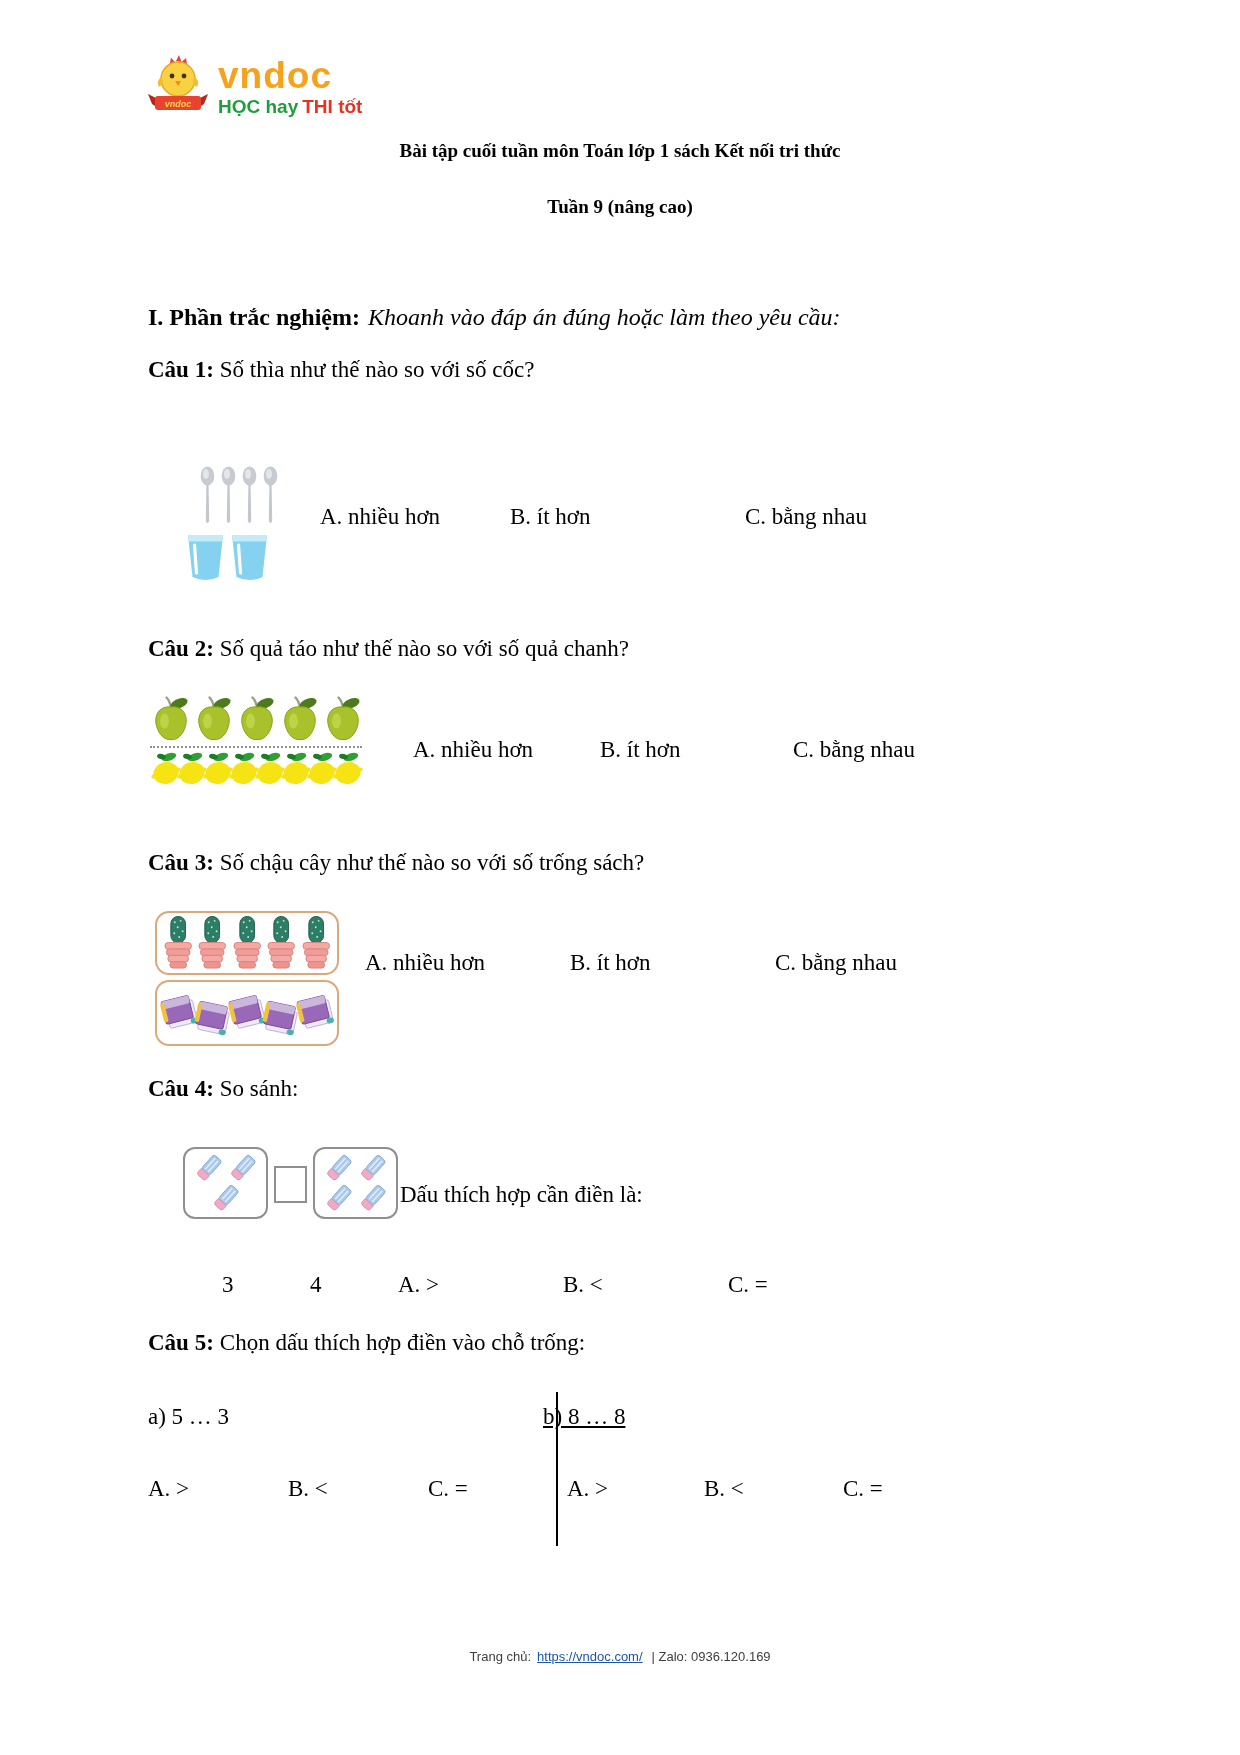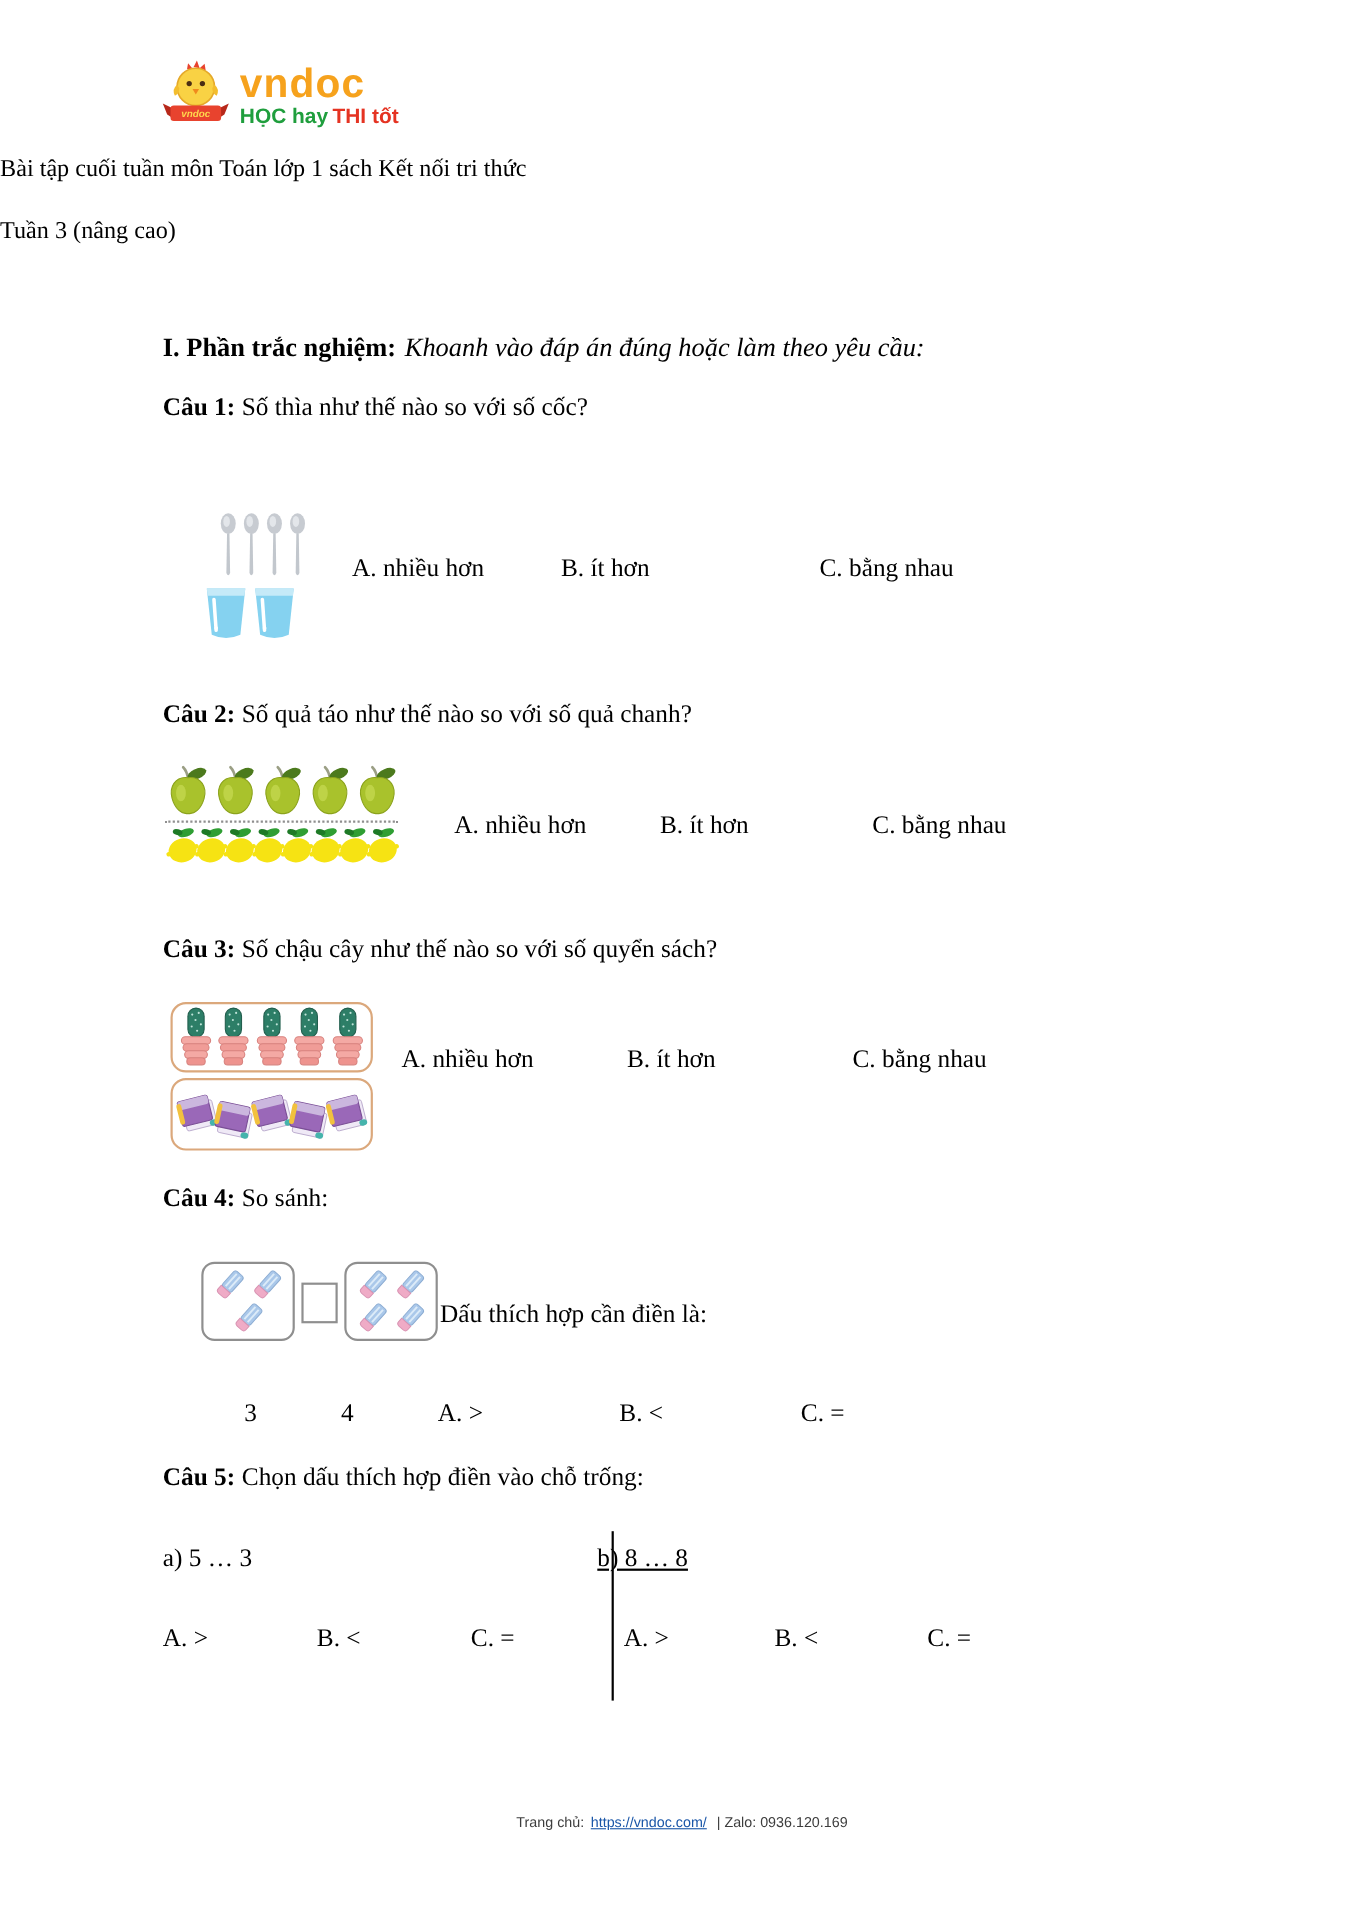--- a/index.html
+++ b/index.html
@@ -16,22 +16,22 @@
   .brand {
     font-family:"Liberation Sans","DejaVu Sans",sans-serif;
     font-weight:bold; font-size:37px; line-height:0.95;
     color:#f6a21d; letter-spacing:1px;
   }
   .tagline { font-family:"Liberation Sans","DejaVu Sans",sans-serif; font-weight:bold; font-size:19px; margin-top:3px; }
   .tagline .tg { color:#1f9e3d; }
   .tagline .tr { color:#e53322; margin-left:4px; }
   
   .title, .subtitle {
-    position:absolute; left:0; width:100%; 
-    font-size:22px; font-weight:normal;
+    position:absolute; left:0; width:100%; text-align:center;
+    font-size:19px; font-weight:bold;
   }
   .title { top:140px; }
   .subtitle { top:196px; }
   .section-line { position:absolute; left:148px; top:304px; font-size:24px; }
   .section-line .sec-b { font-weight:bold;text-align:right; }
   .section-line .sec-i { font-style:italic; margin-left:8px; }
   
   .q-text { position:absolute; font-size:23px; white-space:nowrap; }
   .q-label { font-weight:bold; margin-right:6px; }
   .opt { position:absolute; font-size:23px; white-space:nowrap; }
@@ -103,21 +103,21 @@
     </svg>
     <div class="logo-text">
       <div class="brand">vndoc</div>
       <div class="tagline">
         <span class="tg">HỌC hay</span><span class="tr">THI tốt</span>
       </div>
     </div>
   </div>
 
   <div class="title">Bài tập cuối tuần môn Toán lớp 1 sách Kết nối tri thức</div>
-  <div class="subtitle">Tuần 3 (nâng cao)</div>
+  <div class="subtitle">Tuần 9 (nâng cao)</div>
   <div class="section-line">
     <span class="sec-b">I. Phần trắc nghiệm:</span><span class="sec-i">Khoanh vào đáp án đúng hoặc làm theo yêu cầu:</span>
   </div>
 
   <div class="q-text" style="left:148px; top:357px;">
     <span class="q-label">Câu 1:</span><span>Số thìa như thế nào so với số cốc?</span>
   </div>
   <div class="q1-fig">
     <div class="spoon-row">
       <svg width="15" height="60" viewBox="0 0 15 60">
@@ -270,21 +270,21 @@
           <ellipse cx="28.8" cy="23" rx="2.4" ry="2" fill="#f6e313"></ellipse>
         </g>
       </svg>
       </div>
   </div>
   <span class="opt" style="left:413px; top:737px;">A. nhiều hơn</span>
   <span class="opt" style="left:600px; top:737px;">B. ít hơn</span>
   <span class="opt" style="left:793px; top:737px;">C. bằng nhau</span>
 
   <div class="q-text" style="left:148px; top:850px;">
-    <span class="q-label">Câu 3:</span><span>Số chậu cây như thế nào so với số quyển sách?</span>
+    <span class="q-label">Câu 3:</span><span>Số chậu cây như thế nào so với số trống sách?</span>
   </div>
   <div class="q3-fig">
     <div class="q3-box plants">
       <svg width="35" height="56" viewBox="0 0 35 56">
         <rect x="10" y="2" width="15" height="27" rx="7.5" fill="#2d7e67" stroke="#235f4e" stroke-width="1"></rect>
         <circle cx="14" cy="8" r="1" fill="#bfe3d8"></circle>
           <circle cx="20" cy="6.5" r="1" fill="#bfe3d8"></circle>
         <circle cx="17" cy="13" r="1" fill="#bfe3d8"></circle>
           <circle cx="22" cy="17" r="1" fill="#bfe3d8"></circle>
         <circle cx="13.5" cy="19" r="1" fill="#bfe3d8"></circle>

